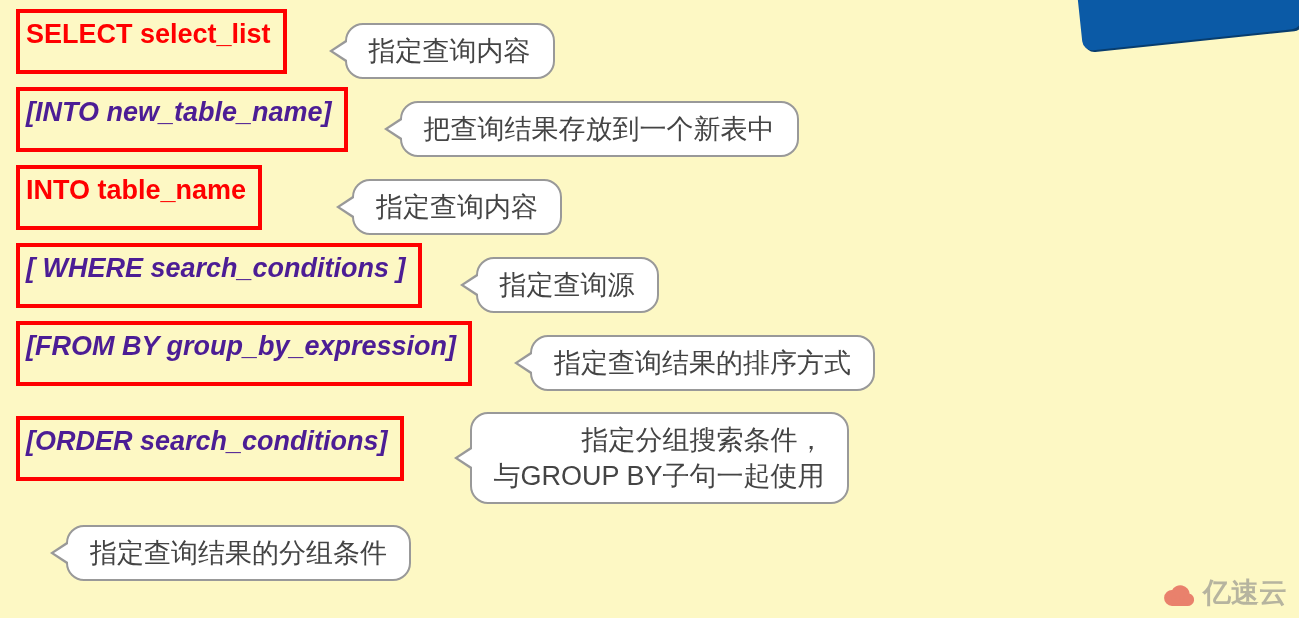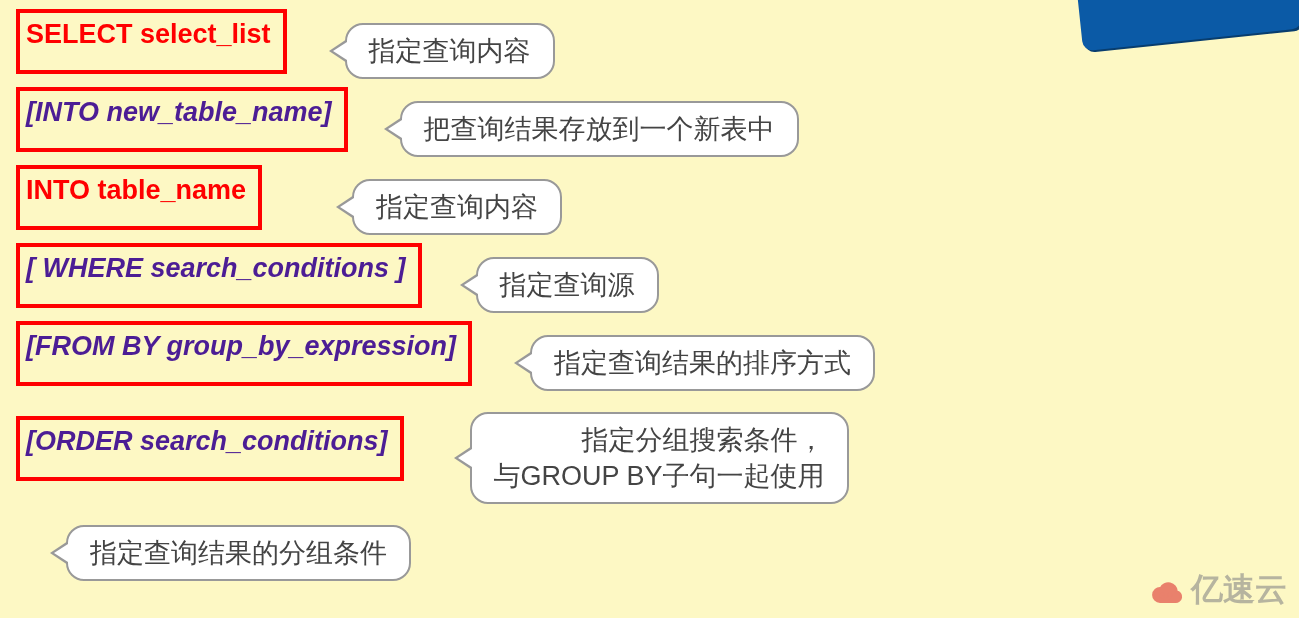--- a/index.html
+++ b/index.html
@@ -73,21 +73,21 @@
     border-radius:10px;
     transform:rotate(-6deg);
     box-shadow:2px 2px 0 #083d6e;
   }
   
   .watermark{
     position:absolute;
     right:12px;bottom:6px;
     display:flex;align-items:center;
     color:#888;
-    font-size:32px;
+    font-size:28px;
     font-weight:700;
     opacity:.6;
   }
   .wm-icon{
     width:40px;height:32px;
     margin-right:6px;
     position:relative;
   }
   .wm-icon svg{width:100%;height:100%;}
   .wm-red{fill:#d33;}

